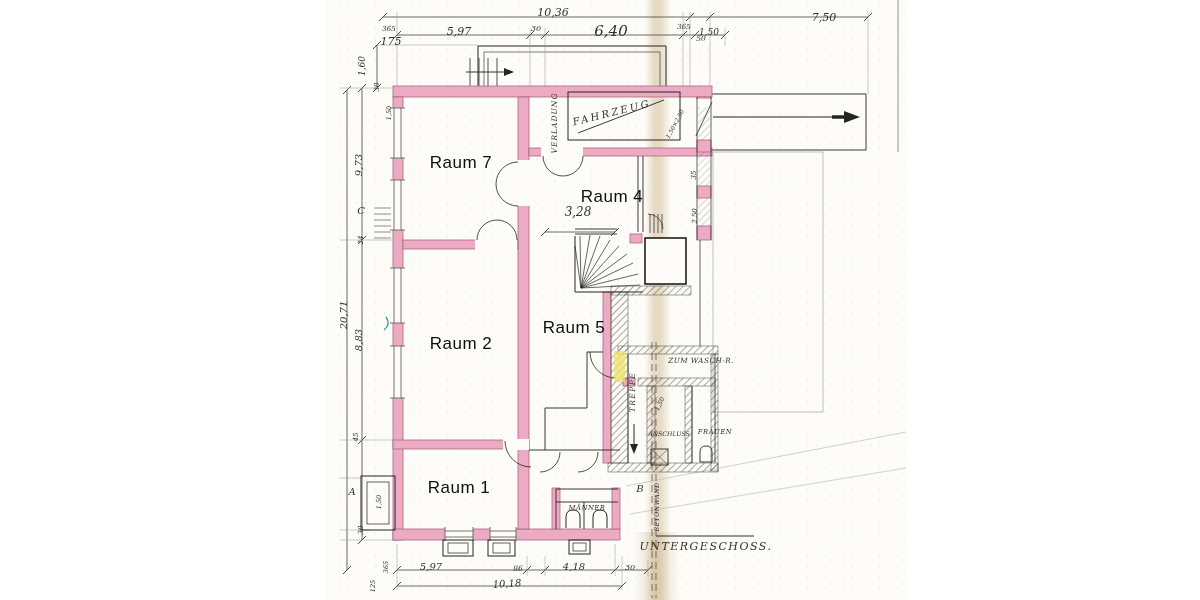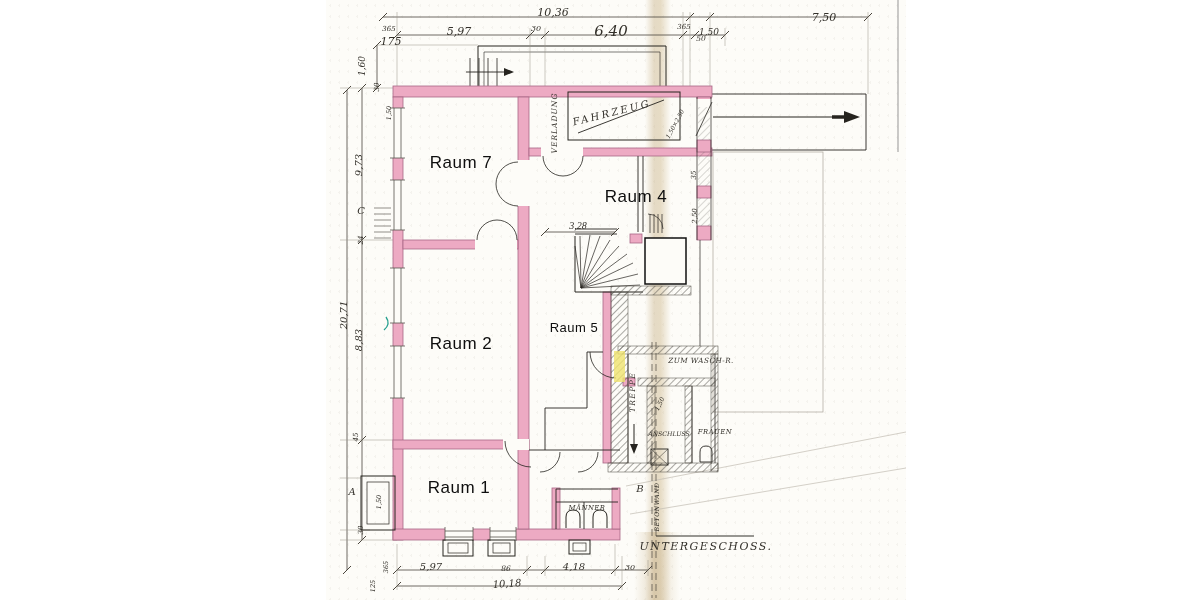--- a/index.html
+++ b/index.html
@@ -193,23 +193,23 @@
       <polygon points="630,444 638,444 634,454" fill="#26241f"></polygon>
       <path d="M652,342 V598 M656,342 V598" stroke="#4a453c" stroke-width="0.7" stroke-dasharray="7,4" fill="none"></path>
       <path d="M656,536 H754" stroke="#33302a" stroke-width="1.1" fill="none"></path>
       <path d="M374,208 H391 M374,214 H391 M374,220 H391 M374,226 H391 M374,232 H391 M374,238 H391" stroke="#4a453c" stroke-width="0.6" fill="none"></path>
       <path d="M386,317 q5,7 -2,13" stroke="#26a08f" stroke-width="1.3" fill="none"></path>
     </g>
   </svg>
 
   <div id="labels">
       <span class="label room" style="left: 461px; top: 162px; font-size: 17px; transform: translate(-50%, -50%) rotate(0deg);">Raum 7</span>
-      <span class="label room" style="left: 612px; top: 196px; font-size: 17px; transform: translate(-50%, -50%) rotate(0deg); margin-left: 24px;">Raum 4</span>
+      <span class="label room" style="left: 612px; top: 196px; font-size: 17px; transform: translate(-50%, -50%) rotate(0deg);">Raum 4</span>
       <span class="label room" style="left: 461px; top: 343px; font-size: 17px; transform: translate(-50%, -50%) rotate(0deg); text-align: center;">Raum 2</span>
-      <span class="label room" style="left: 574px; top: 327px; font-size: 13px; transform: translate(-50%, -50%) rotate(0deg);">Raum 5</span>
+      <span class="label room" style="left: 574px; top: 327px; font-size: 17px; transform: translate(-50%, -50%) rotate(0deg);">Raum 5</span>
       <span class="label room" style="left: 459px; top: 487px; font-size: 17px; transform: translate(-50%, -50%) rotate(0deg); text-align: right;">Raum 1</span>
       <span class="label hand" style="left: 612px; top: 113px; font-size: 10px; letter-spacing: 2.5px; transform: translate(-50%, -50%) rotate(-14deg);">FAHRZEUG</span>
       <span class="label hand" style="left: 555px; top: 123px; font-size: 7.5px; letter-spacing: 1px; transform: translate(-50%, -50%) rotate(-90deg);">VERLADUNG</span>
       <span class="label hand" style="left: 633px; top: 392px; font-size: 7.5px; letter-spacing: 1.5px; transform: translate(-50%, -50%) rotate(-90deg);">TREPPE</span>
       <span class="label hand" style="left: 669px; top: 434px; font-size: 6.2px; transform: translate(-50%, -50%) rotate(0deg);">ANSCHLUSS</span>
       <span class="label hand" style="left: 715px; top: 432px; font-size: 6.8px; letter-spacing: 0.5px; transform: translate(-50%, -50%) rotate(0deg);">FRAUEN</span>
       <span class="label hand" style="left: 587px; top: 508px; font-size: 6.8px; letter-spacing: 0.5px; transform: translate(-50%, -50%) rotate(0deg);">MÄNNER</span>
       <span class="label hand" style="left: 701px; top: 361px; font-size: 7.2px; letter-spacing: 0.5px; transform: translate(-50%, -50%) rotate(0deg);">ZUM WASCH-R.</span>
       <span class="label hand" style="left: 657px; top: 507px; font-size: 6.2px; letter-spacing: 0.5px; transform: translate(-50%, -50%) rotate(-90deg);">BETONWAND</span>
       <span class="label hand" style="left: 706px; top: 546px; font-size: 11px; letter-spacing: 1.5px; transform: translate(-50%, -50%) rotate(0deg);">UNTERGESCHOSS.</span>
@@ -232,23 +232,23 @@
       <span class="label hand" style="left: 359px; top: 165px; font-size: 10px; transform: translate(-50%, -50%) rotate(-90deg);">9,73</span>
       <span class="label hand" style="left: 361px; top: 240px; font-size: 7px; transform: translate(-50%, -50%) rotate(-90deg);">24</span>
       <span class="label hand" style="left: 344px; top: 315px; font-size: 10px; transform: translate(-50%, -50%) rotate(-90deg);">20,71</span>
       <span class="label hand" style="left: 359px; top: 340px; font-size: 10px; transform: translate(-50%, -50%) rotate(-90deg);">8,83</span>
       <span class="label hand" style="left: 356px; top: 437px; font-size: 7px; transform: translate(-50%, -50%) rotate(-90deg);">45</span>
       <span class="label hand" style="left: 379px; top: 502px; font-size: 6.5px; transform: translate(-50%, -50%) rotate(-90deg);">1,50</span>
       <span class="label hand" style="left: 361px; top: 530px; font-size: 7px; transform: translate(-50%, -50%) rotate(-90deg);">30</span>
       <span class="label hand" style="left: 386px; top: 567px; font-size: 6.5px; transform: translate(-50%, -50%) rotate(-90deg);">365</span>
       <span class="label hand" style="left: 373px; top: 586px; font-size: 6.5px; transform: translate(-50%, -50%) rotate(-90deg);">125</span>
       <span class="label hand" style="left: 431px; top: 567px; font-size: 10px; transform: translate(-50%, -50%) rotate(0deg);">5,97</span>
-      <span class="label hand" style="left: 506px; top: 569px; font-size: 7.5px; transform: translate(-50%, -50%) rotate(0deg); font-style: italic;">86</span>
+      <span class="label hand" style="left: 518px; top: 569px; font-size: 7.5px; transform: translate(-50%, -50%) rotate(0deg); font-style: italic;">86</span>
       <span class="label hand" style="left: 574px; top: 567px; font-size: 10px; transform: translate(-50%, -50%) rotate(0deg);">4,18</span>
       <span class="label hand" style="left: 630px; top: 568px; font-size: 8px; transform: translate(-50%, -50%) rotate(0deg);">30</span>
       <span class="label hand" style="left: 507px; top: 584px; font-size: 10px; transform: translate(-50%, -50%) rotate(-4deg);">10,18</span>
-      <span class="label hand" style="left: 578px; top: 226px; font-size: 10px; transform: translate(-50%, -50%) rotate(0deg); font-family: Liberation Serif, serif;">3,28</span>
+      <span class="label hand" style="left: 578px; top: 212px; font-size: 12px; transform: translate(-50%, -50%) rotate(0deg);">3,28</span>
       <span class="label hand" style="left: 694px; top: 175px; font-size: 7px; transform: translate(-50%, -50%) rotate(-90deg);">35</span>
       <span class="label hand" style="left: 695px; top: 216px; font-size: 7px; transform: translate(-50%, -50%) rotate(-90deg);">2,50</span>
       <span class="label hand" style="left: 660px; top: 404px; font-size: 6.5px; transform: translate(-50%, -50%) rotate(-65deg);">1,50</span>
       <span class="label hand" style="left: 675px; top: 124px; font-size: 6px; transform: translate(-50%, -50%) rotate(-62deg);">1,50×2,50</span>
     </div>
 </div>
 
 </body></html>

